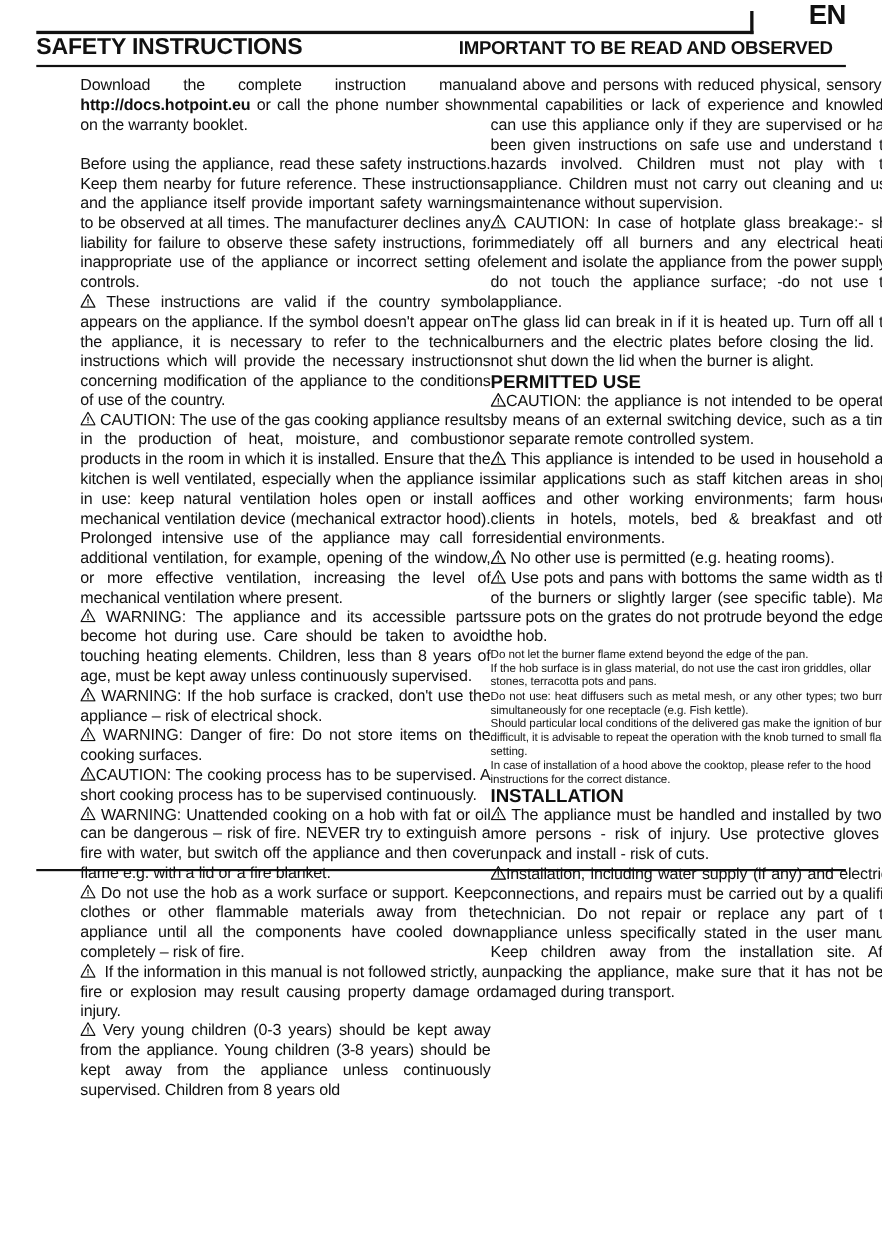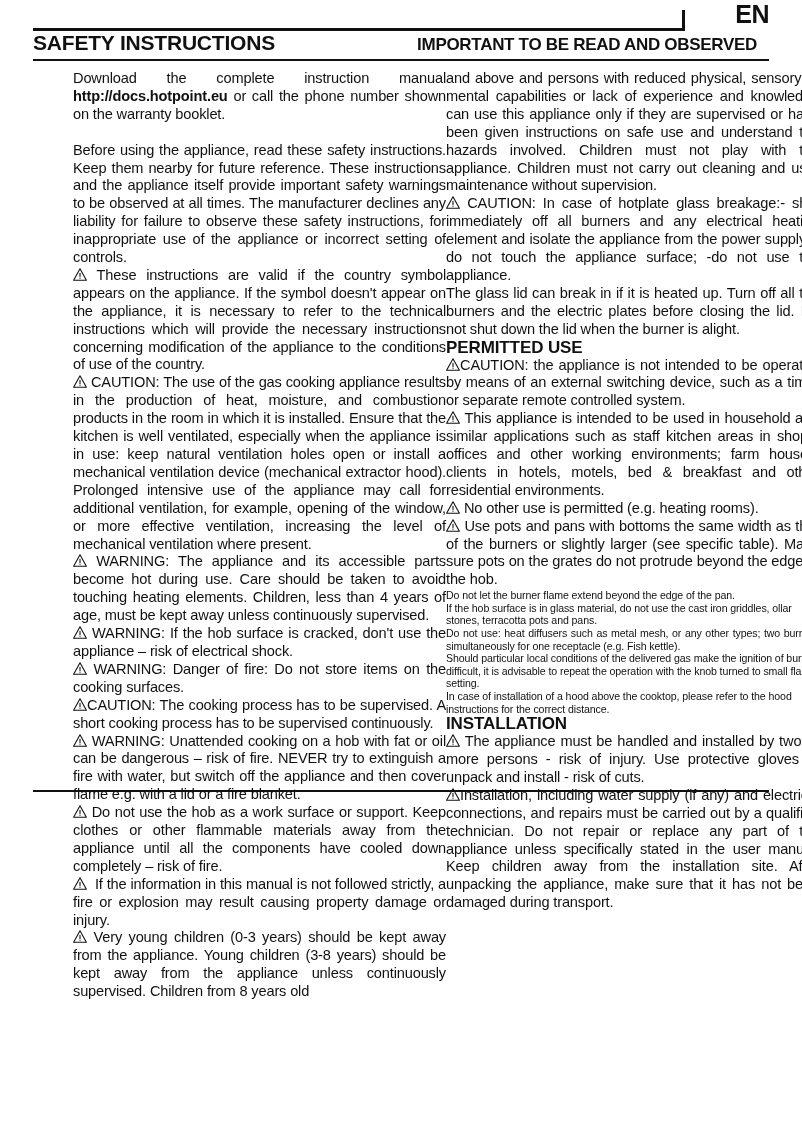--- a/index.html
+++ b/index.html
@@ -185,21 +185,21 @@
       <p><span class="warn"><svg class="tri" width="14" height="13" viewBox="0 0 14 13" aria-hidden="true">
               <path d="M7 0.8 L13.4 12.2 L0.6 12.2 Z" fill="none" stroke="#111111" stroke-width="1.1" stroke-linejoin="round"></path>
               <rect x="6.45" y="4.9" width="1.1" height="4" fill="#111111"></rect>
               <rect x="6.45" y="9.6" width="1.1" height="1.1" fill="#111111"></rect>
             </svg></span> <span>CAUTION: The use of the gas cooking appliance results in the production of heat, moisture, and combustion products in the room in which it is installed. Ensure that the kitchen is well ventilated, especially when the appliance is in use: keep natural ventilation holes open or install a mechanical ventilation device (mechanical extractor hood). Prolonged intensive use of the appliance may call for additional ventilation, for example, opening of the window, or more effective ventilation, increasing the level of mechanical ventilation where present.</span></p>
 
       <p><span class="warn"><svg class="tri" width="14" height="13" viewBox="0 0 14 13" aria-hidden="true">
               <path d="M7 0.8 L13.4 12.2 L0.6 12.2 Z" fill="none" stroke="#111111" stroke-width="1.1" stroke-linejoin="round"></path>
               <rect x="6.45" y="4.9" width="1.1" height="4" fill="#111111"></rect>
               <rect x="6.45" y="9.6" width="1.1" height="1.1" fill="#111111"></rect>
-            </svg></span> <span>WARNING: The appliance and its accessible parts become hot during use. Care should be taken to avoid touching heating elements. Children, less than 4 years of age, must be kept away unless continuously supervised.</span></p>
+            </svg></span> <span>WARNING: The appliance and its accessible parts become hot during use. Care should be taken to avoid touching heating elements. Children, less than 8 years of age, must be kept away unless continuously supervised.</span></p>
 
       <p><span class="warn"><svg class="tri" width="14" height="13" viewBox="0 0 14 13" aria-hidden="true">
               <path d="M7 0.8 L13.4 12.2 L0.6 12.2 Z" fill="none" stroke="#111111" stroke-width="1.1" stroke-linejoin="round"></path>
               <rect x="6.45" y="4.9" width="1.1" height="4" fill="#111111"></rect>
               <rect x="6.45" y="9.6" width="1.1" height="1.1" fill="#111111"></rect>
             </svg></span> <span>WARNING: If the hob surface is cracked, don't use the appliance – risk of electrical shock.</span></p>
 
       <p><span class="warn"><svg class="tri" width="14" height="13" viewBox="0 0 14 13" aria-hidden="true">
               <path d="M7 0.8 L13.4 12.2 L0.6 12.2 Z" fill="none" stroke="#111111" stroke-width="1.1" stroke-linejoin="round"></path>
               <rect x="6.45" y="4.9" width="1.1" height="4" fill="#111111"></rect>

